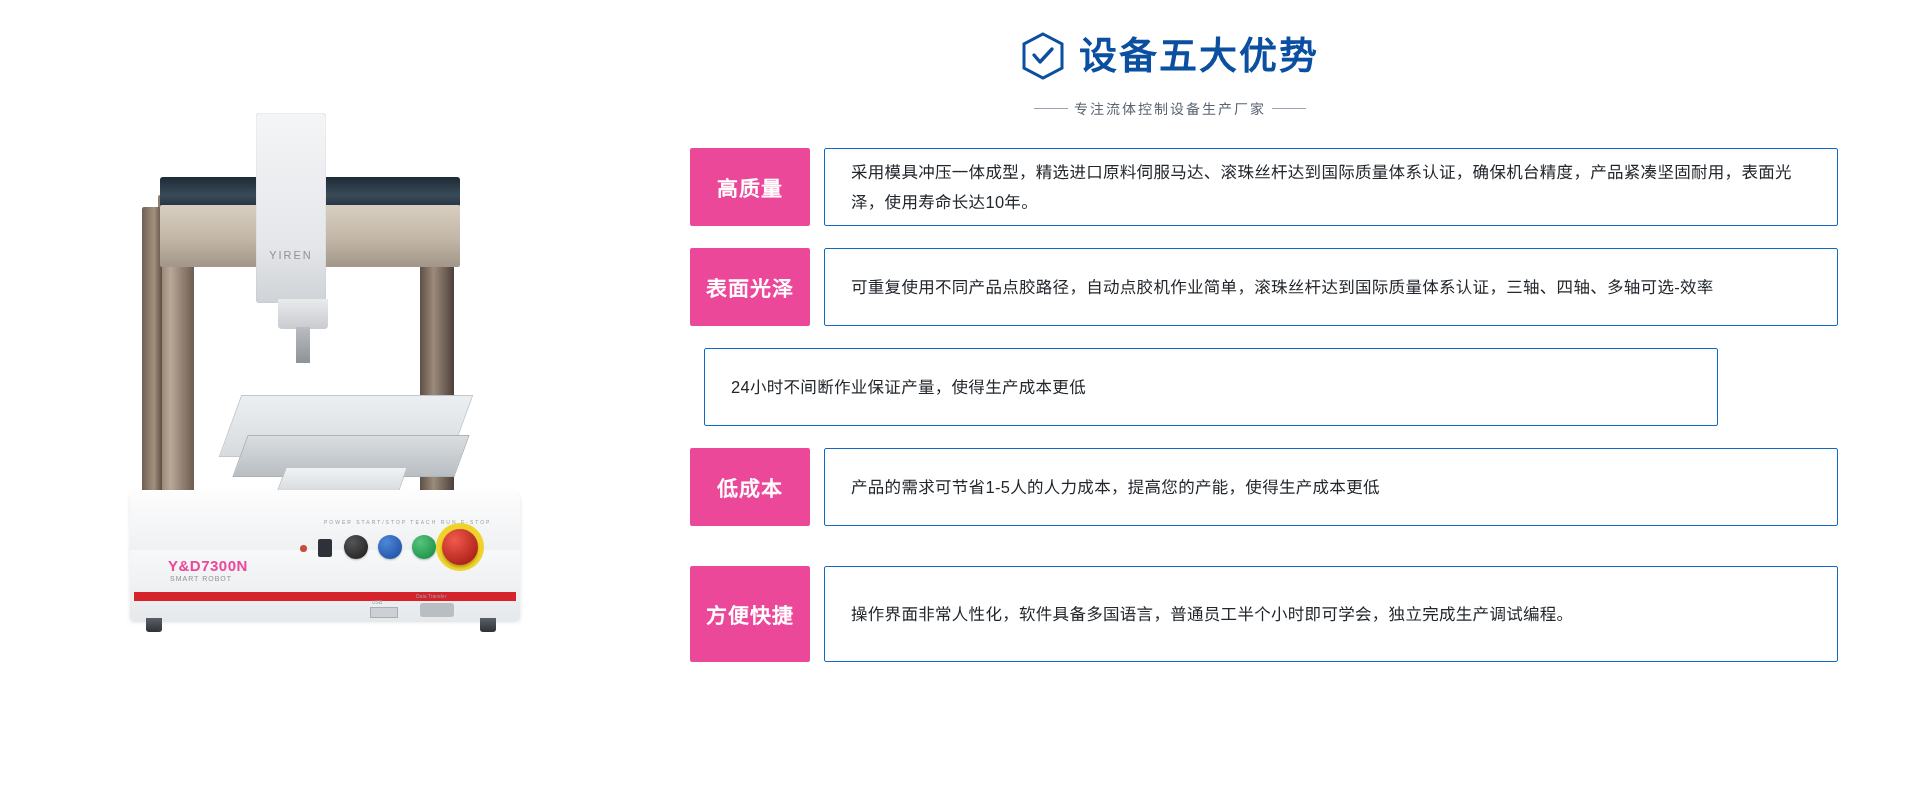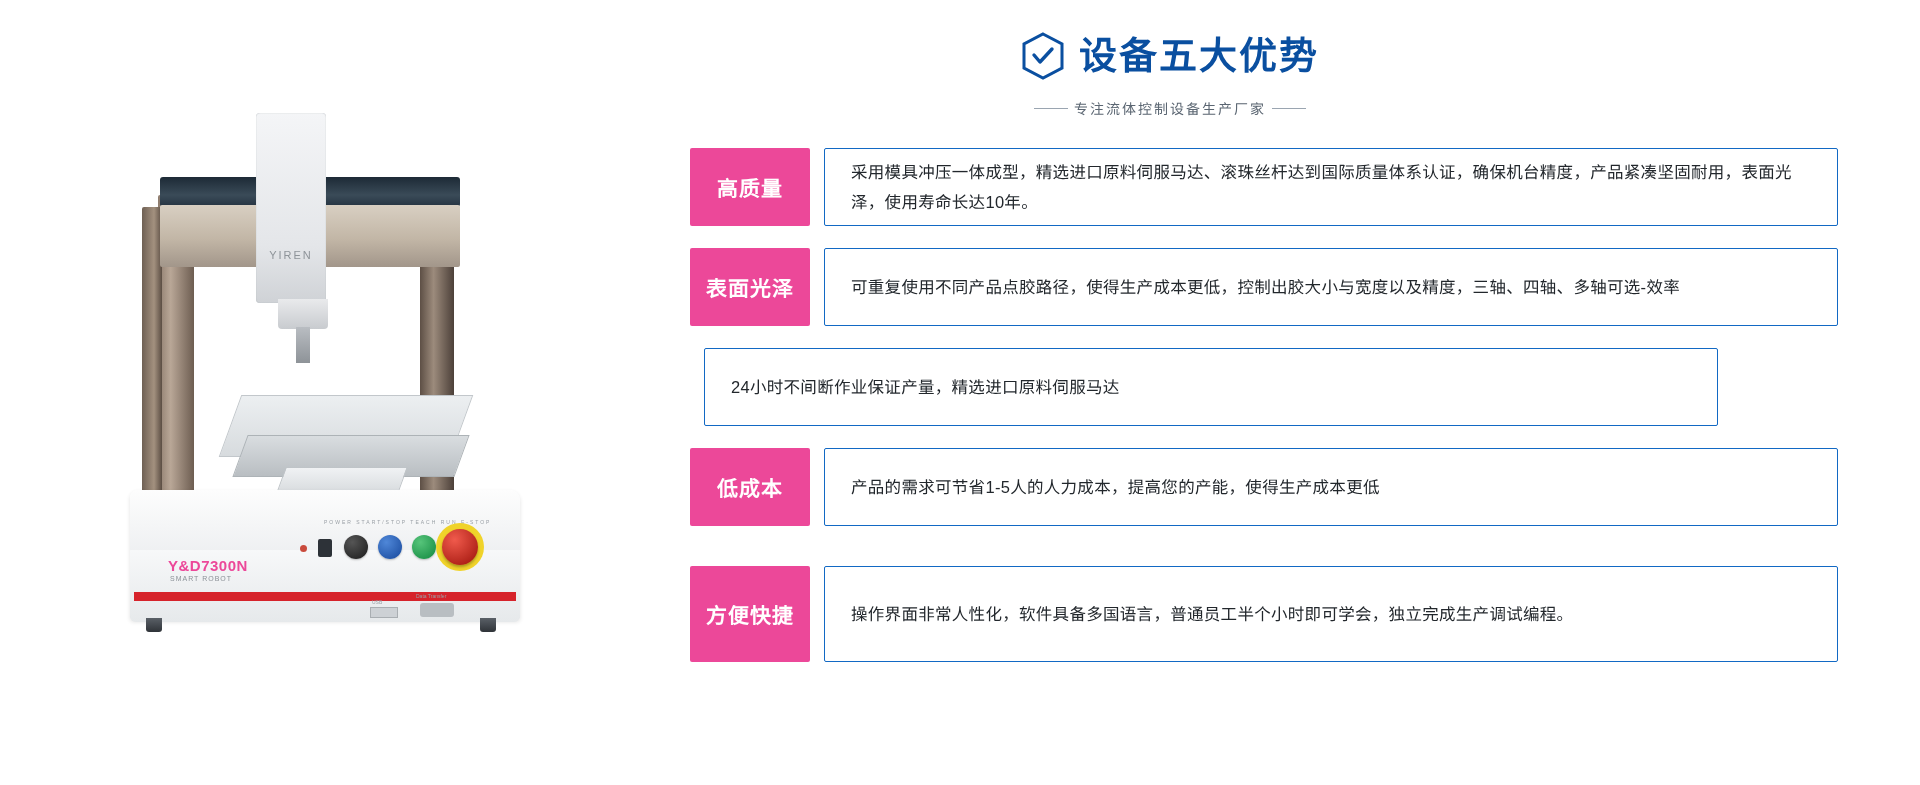--- a/index.html
+++ b/index.html
@@ -361,28 +361,28 @@
       <div class="row-gap"></div>
       <div class="row-body">
         <span class="row-text">采用模具冲压一体成型，精选进口原料伺服马达、滚珠丝杆达到国际质量体系认证，确保机台精度，产品紧凑坚固耐用，表面光泽，使用寿命长达10年。</span>
       </div>
     </div>
 
     <div class="row">
       <div class="row-label">表面光泽</div>
       <div class="row-gap"></div>
       <div class="row-body">
-        <span class="row-text">可重复使用不同产品点胶路径，使得生产成本更低，控制出胶大小与宽度以及精度，三轴、四轴、多轴可选-效率</span>
+        <span class="row-text">可重复使用不同产品点胶路径，自动点胶机作业简单，滚珠丝杆达到国际质量体系认证，三轴、四轴、多轴可选-效率</span>
       </div>
     </div>
 
     <div class="row">
       <div class="row-gap"></div>
       <div class="row-body">
-        <span class="row-text">24小时不间断作业保证产量，精选进口原料伺服马达</span>
+        <span class="row-text">24小时不间断作业保证产量，使得生产成本更低</span>
       </div>
     </div>
 
     <div class="row">
       <div class="row-label">低成本</div>
       <div class="row-gap"></div>
       <div class="row-body">
         <span class="row-text">产品的需求可节省1-5人的人力成本，提高您的产能，使得生产成本更低</span>
       </div>
     </div>

